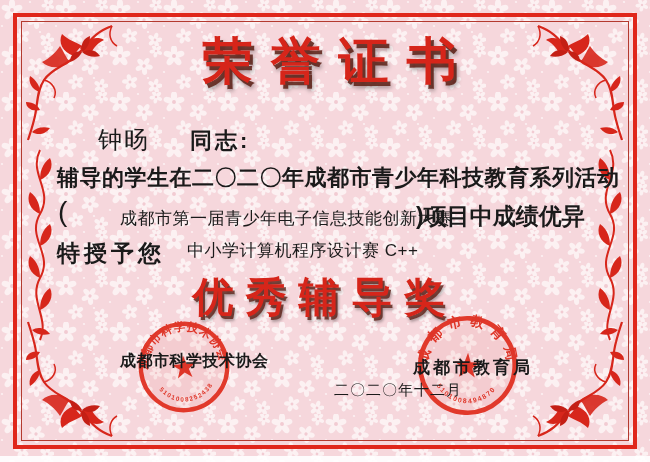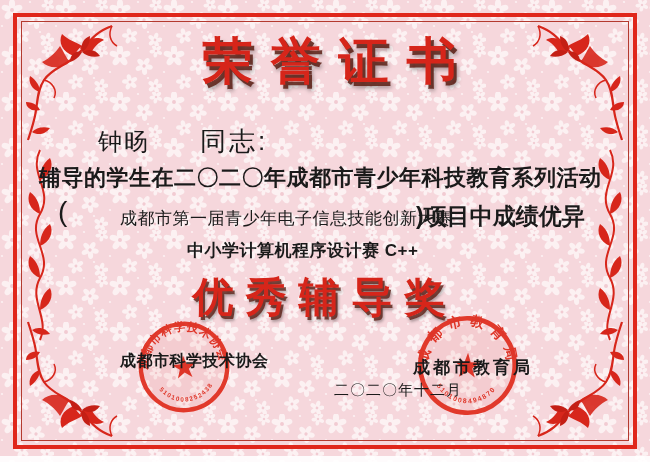--- a/index.html
+++ b/index.html
@@ -22,27 +22,27 @@
   .content{position:absolute;inset:0;z-index:3;}
   .title{
     position:absolute;top:28px;left:0;width:100%;text-align:center;
     font-family:"DejaVu Serif", serif;font-weight:bold;
     font-size:50px;letter-spacing:18px;padding-left:27px;box-sizing:border-box;
     color:#d6251a;
     text-shadow:3px 4px 0 rgba(90,30,20,.85), 4px 6px 4px rgba(0,0,0,.35);
   }
   .name-line{position:absolute;top:124px;left:98px;display:flex;align-items:baseline;}
   .name{font-size:24px;font-weight:500;letter-spacing:2px;text-align:center;}
-  .salutation{font-size:26px;font-weight:normal;margin-left:50px;letter-spacing:3px;}
-  .body1{position:absolute;top:163px;left:39px;font-size:22px;font-weight:600;letter-spacing:.5px;white-space:nowrap;}
+  .salutation{font-size:22px;font-weight:bold;margin-left:40px;letter-spacing:3px;}
+  .body1{position:absolute;top:163px;left:57px;font-size:22px;font-weight:600;letter-spacing:.5px;white-space:nowrap;}
   .paren-open{position:absolute;top:196px;left:58px;font-size:28px;font-weight:500;}
   .event-name{position:absolute;top:207px;left:120px;font-size:17px;font-weight:400;letter-spacing:.5px;}
   .line2-tail{position:absolute;top:201px;left:416px;font-size:23px;font-weight:600;white-space:nowrap;}
   .award-intro{position:absolute;top:238px;left:57px;font-size:23px;font-weight:700;letter-spacing:4px;}
-  .project-name{position:absolute;top:239px;left:187px;font-size:17px;font-weight:700;letter-spacing:.5px;}
+  .project-name{position:absolute;top:239px;left:187px;font-size:17px;font-weight:400;letter-spacing:.5px;}
   .award-title{
     position:absolute;top:270px;left:0;width:100%;text-align:center;
     font-family:"DejaVu Serif", serif;font-weight:bold;
     font-size:41px;letter-spacing:12px;box-sizing:border-box;
     color:#d6251a;
     text-shadow:2px 3px 0 rgba(90,30,20,.8), 3px 5px 3px rgba(0,0,0,.3);
   }
   .seal{position:absolute;z-index:3;opacity:.95;}
   .seal-left{left:136px;top:319px;transform:rotate(-6deg);}
   .seal-right{left:415px;top:313px;transform:rotate(3deg);}
@@ -132,20 +132,21 @@
       <span class="name">钟旸</span>
       <span class="salutation">同志:</span>
     </div>
 
     <div class="body1">辅导的学生在二〇二〇年成都市青少年科技教育系列活动</div>
 
     <span class="paren-open">(</span>
     <span class="event-name">成都市第一届青少年电子信息技能创新大赛</span>
     <span class="line2-tail">)项目中成绩优异</span>
 
+    <span class="award-intro">特授予您</span>
     <span class="project-name">中小学计算机程序设计赛 C++</span>
 
     <div class="award-title">优秀辅导奖</div>
 
     <svg class="seal seal-left" width="96" height="96" viewBox="0 0 100 100" xmlns="http://www.w3.org/2000/svg">
       <circle cx="50" cy="50" r="45" fill="rgba(228,55,40,0.07)" stroke="#e03122" stroke-width="4.5"></circle>
       <path id="sealArcTopL" d="M14,62 A38,38 0 1,1 86,62" fill="none"></path>
       <path id="sealArcBotL" d="M20,68 A34,34 0 0,0 80,68" fill="none"></path>
       <text font-size="12" font-weight="bold" fill="#dd2d1f" letter-spacing="1">
         <textPath href="#sealArcTopL" startOffset="50%" text-anchor="middle">成都市科学技术协会</textPath>

